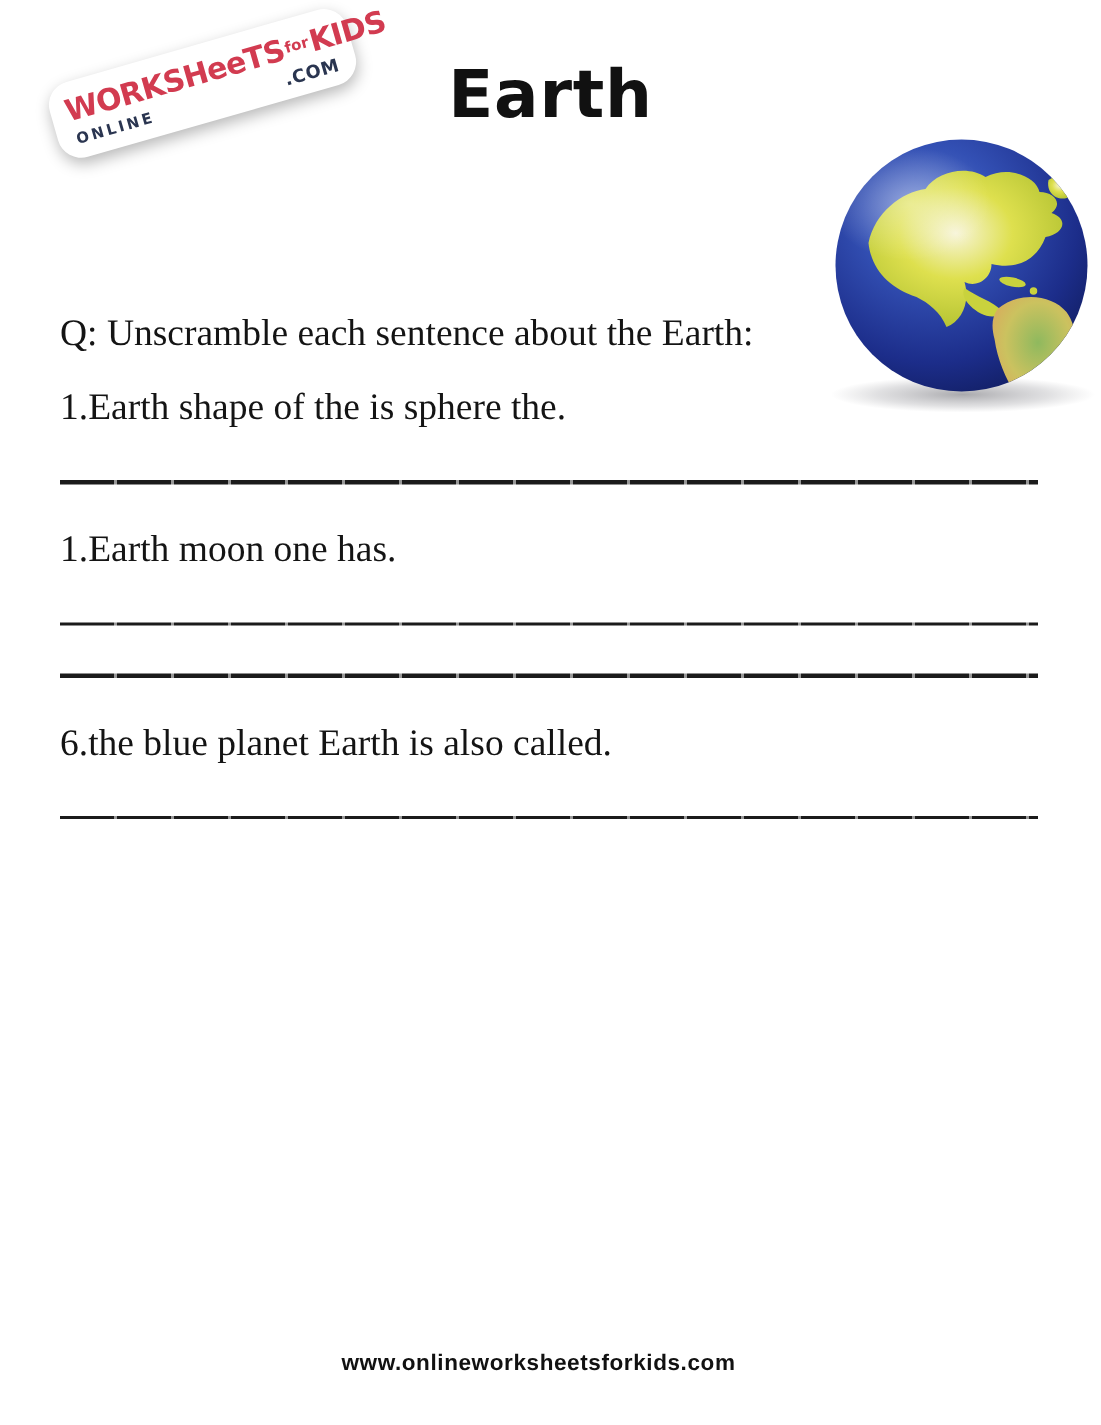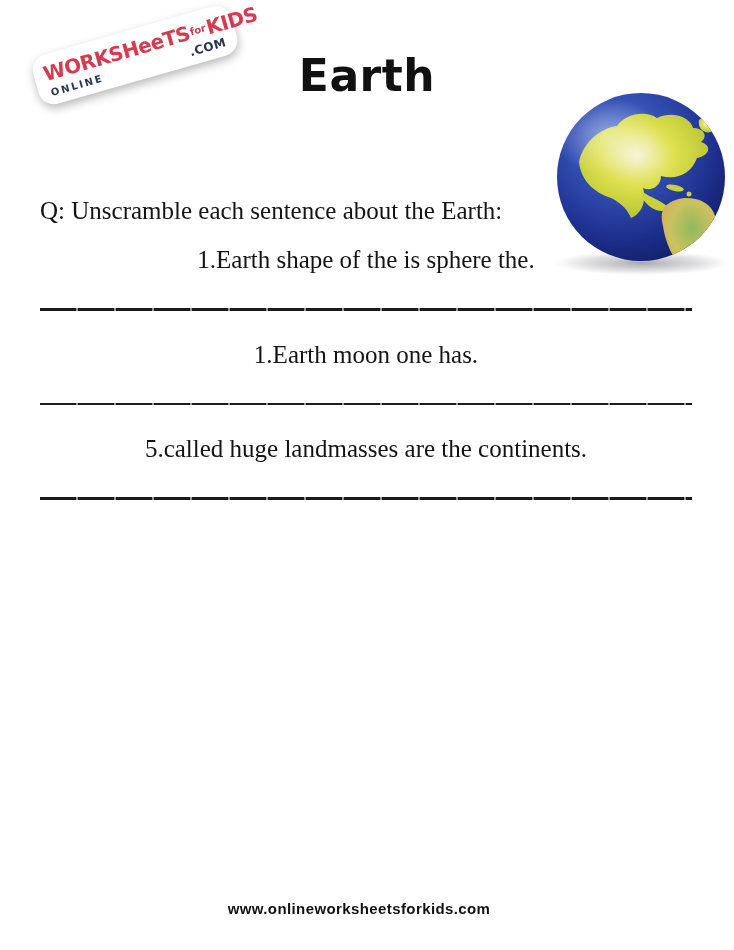--- a/index.html
+++ b/index.html
@@ -30,36 +30,36 @@
     display:flex;justify-content:space-between;align-items:center;
     margin-top:1px;padding:0 2px;
     font-family:"DejaVu Sans", sans-serif;font-weight:700;
     color:var(--brand-navy,#2a3550);
   }
   .logo-online{font-size:10px;letter-spacing:2px;}
   .logo-com{font-size:12px;letter-spacing:0.5px;}
 
   
   .page-title{
-    position:absolute;left:0;right:0;top:40px;margin:12px;
+    position:absolute;left:0;right:0;top:40px;margin:0;
     text-align:center;
     font-family:"DejaVu Sans", sans-serif;font-weight:700;
     font-size:44px;line-height:48px;color:#111;letter-spacing:0.5px;
   }
 
   
   .globe{position:absolute;left:549px;top:90px;width:186px;height:190px;}
 
   
-  .content{position:absolute;left:40px;right:42px;top:196px;}
+  .content{position:absolute;left:40px;right:42px;top:208px;}
   .prompt{
     margin:0 0 18px 0;font-size:25px;line-height:30px;color:#141414;
   }
   .sentence{
-    margin:0;font-size:25px;line-height:32px;color:#141414;text-align:center;
+    margin:0;font-size:25px;line-height:32px;color:#141414;
   }
   .answer-line{
     height:2.5px;margin:32px 0 28px 0;border:0;
     background-image:repeating-linear-gradient(to right,
       #1b1b1b 0px, #1b1b1b 36px, rgba(27,27,27,0.45) 36px, rgba(27,27,27,0.45) 38px);
   }
 
   
   .footer{
     position:absolute;left:0;right:16px;top:900px;text-align:center;
@@ -146,19 +146,22 @@
   </div>
 
 
   <div>
     <p class="sentence">1.Earth moon one has.</p>
     <div class="answer-line"></div>
   </div>
 
 
   <div>
-    <p class="sentence">5.called huge landmasses are the continents.</p>
     <div class="answer-line"></div>
   </div>
 
+  <div>
+    <p class="sentence">6.the blue planet Earth is also called.</p>
+    <div class="answer-line"></div>
+  </div>
 </div>
 
 <div class="footer">www.onlineworksheetsforkids.com</div>
 
 </body></html>

